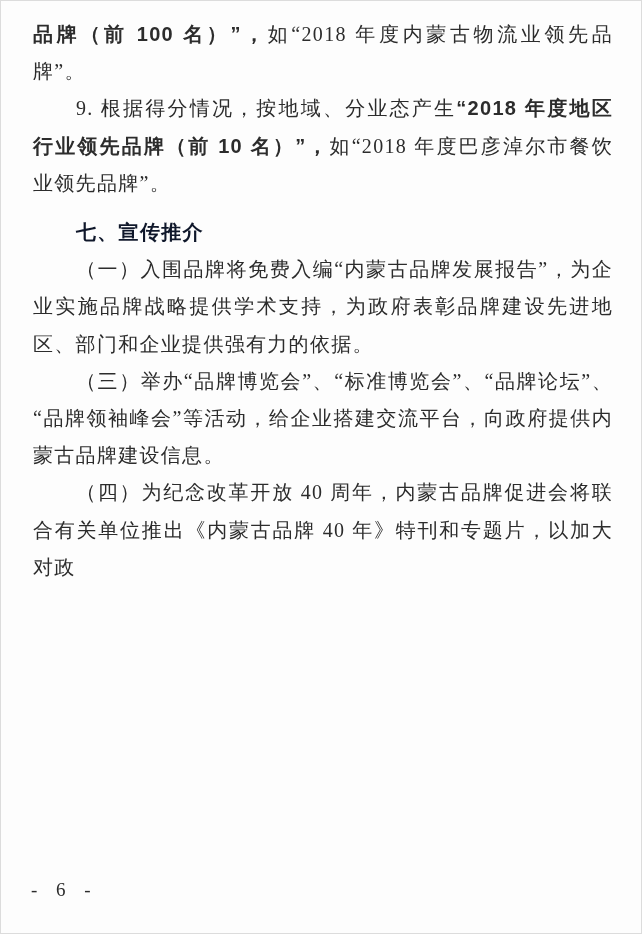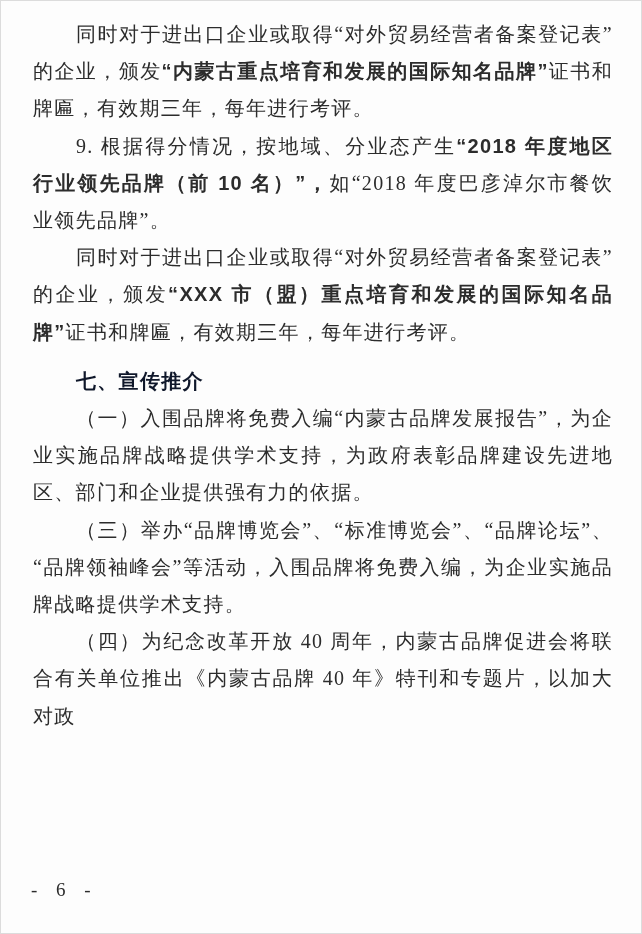--- a/index.html
+++ b/index.html
@@ -48,32 +48,31 @@
     font-size: 19px;
     letter-spacing: 7px;
     color: #2c2c2c;
   }
 </style>
 </head>
 <body>
 
 <div class="page">
 
+  <p class="para"><b class="bt">品牌（前 100 名）”，</b><span>如“2018 年度内蒙古物流业领先品牌”。</span></p>
 
-  <p class="para indent"><span>同时对于进出口企业或取得“对外贸易经营者备案登记表”的企业，颁发</span><b class="bt">“内蒙古重点培育和发展的国际知名品牌”</b><span>证书和牌匾，有效期三年，每年进行考评。</span></p>
 
   <p class="para indent"><span>9. 根据得分情况，按地域、分业态产生</span><b class="bt">“2018 年度地区行业领先品牌（前 10 名）”，</b><span>如“2018 年度巴彦淖尔市餐饮业领先品牌”。</span></p>
 
-  <p class="para indent"><span>同时对于进出口企业或取得“对外贸易经营者备案登记表”的企业，颁发</span><b class="bt">“XXX 市（盟）重点培育和发展的国际知名品牌”</b><span>证书和牌匾，有效期三年，每年进行考评。</span></p>
 
 
   <h2 class="para indent heading">七、宣传推介</h2>
 
   <p class="para indent">（一）入围品牌将免费入编“内蒙古品牌发展报告”，为企业实施品牌战略提供学术支持，为政府表彰品牌建设先进地区、部门和企业提供强有力的依据。</p>
 
 
-  <p class="para indent">（三）举办“品牌博览会”、“标准博览会”、“品牌论坛”、“品牌领袖峰会”等活动，入围品牌将免费入编，为企业实施品牌战略提供学术支持。</p>
+  <p class="para indent">（三）举办“品牌博览会”、“标准博览会”、“品牌论坛”、“品牌领袖峰会”等活动，给企业搭建交流平台，向政府提供内蒙古品牌建设信息。</p>
 
   <p class="para indent">（四）为纪念改革开放 40 周年，内蒙古品牌促进会将联合有关单位推出《内蒙古品牌 40 年》特刊和专题片，以加大对政</p>
 
   <div class="footer">- 6 -</div>
 
 </div>
 
 </body></html>

